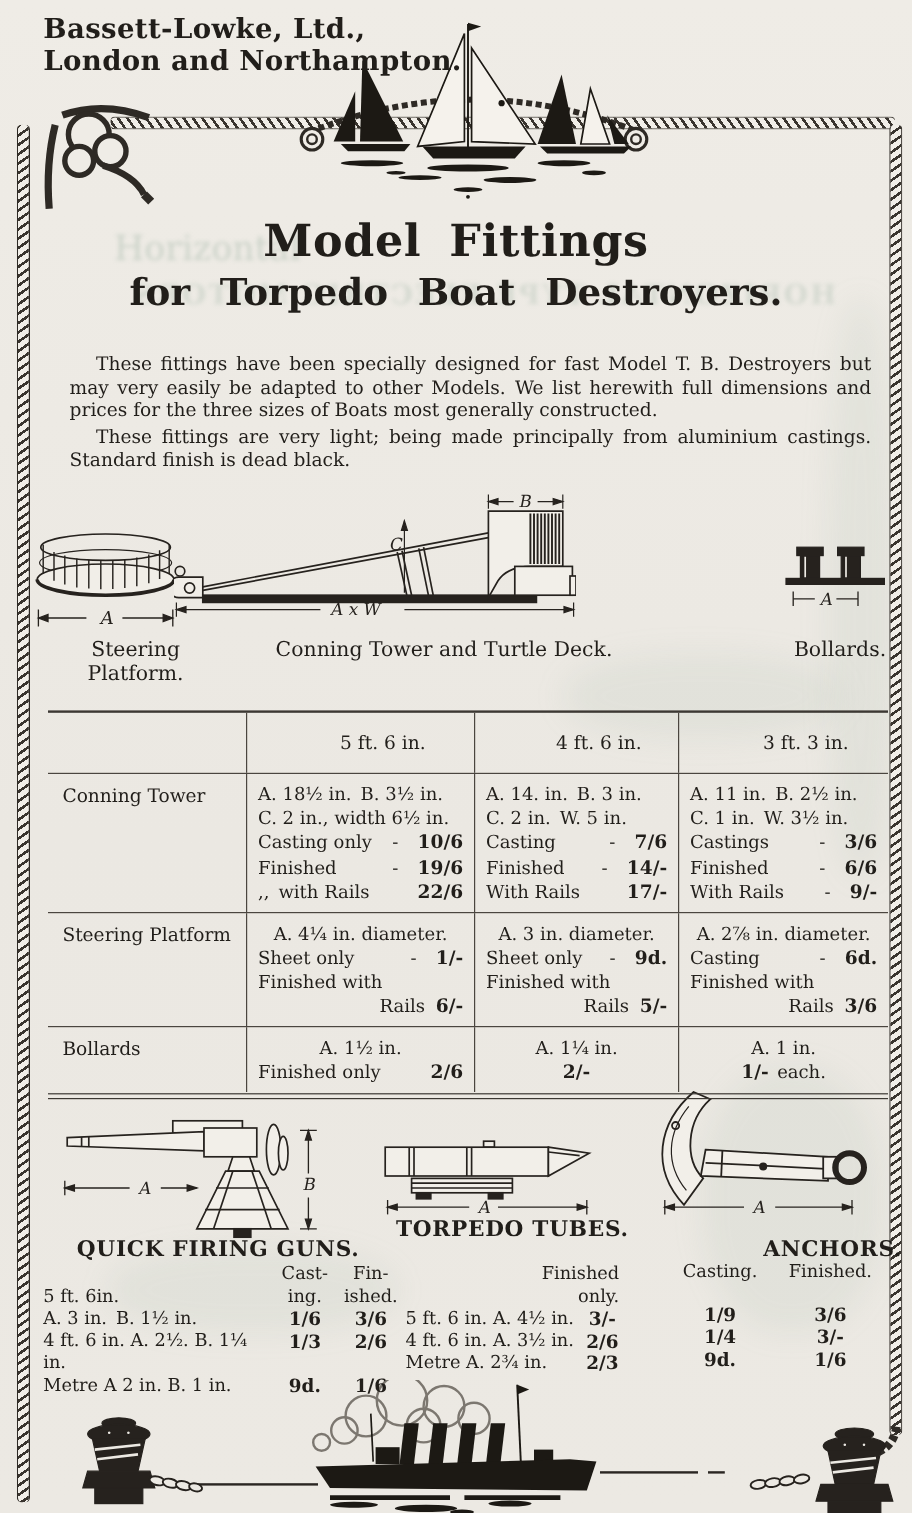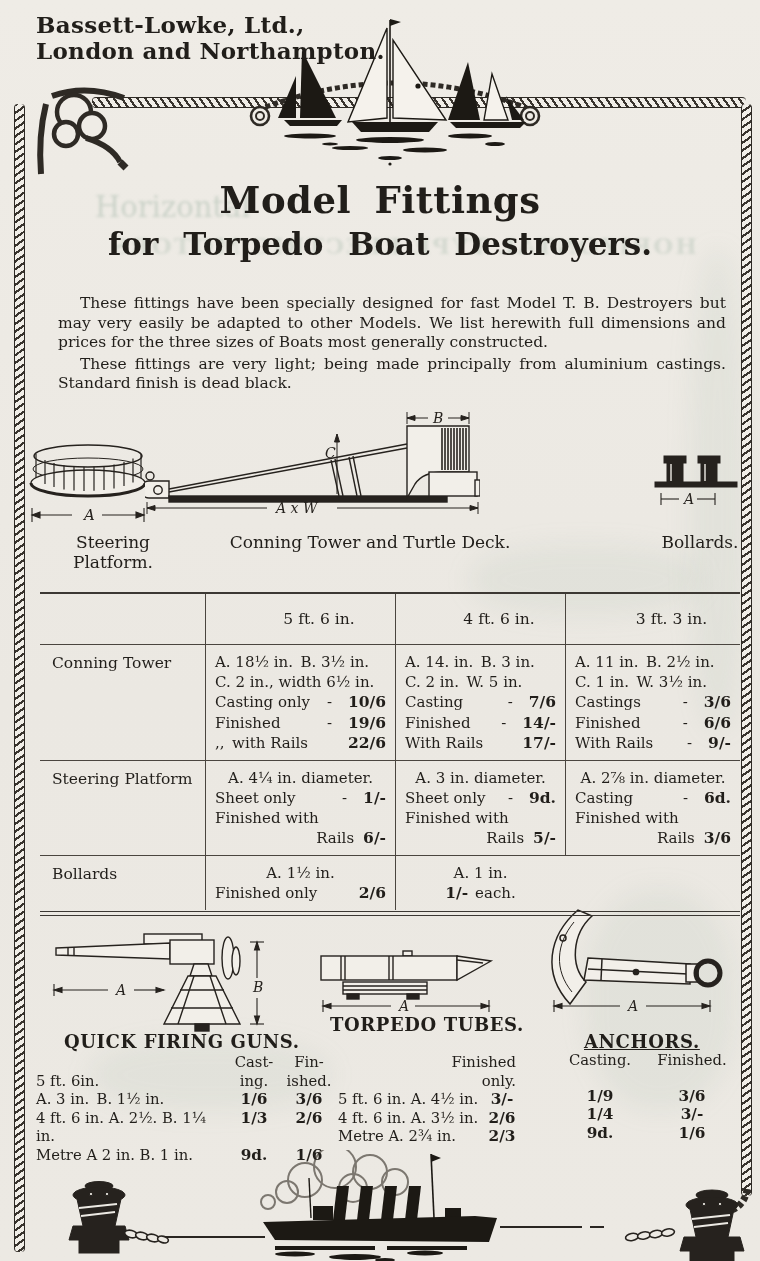--- a/index.html
+++ b/index.html
@@ -362,20 +362,26 @@
           <div class="tlabel">Bollards</div>
           <div class="tcell">
             <div class="cl ctr">A. 1½ in.</div>
             <div class="cl pl">
               <span class="t">Finished only</span>
               <span class="sp"></span>
               <span class="p">2/6</span>
             </div>
           </div>
           <div class="tcell">
+            <div class="cl ctr">A. 1¼ in.</div>
+            <div class="cl pl cflex">
+              <span class="p">2/-</span>
+            </div>
+          </div>
+          <div class="tcell">
             <div class="cl ctr">A. 1 in.</div>
             <div class="cl pl cflex">
               <span class="p">1/-</span>
               <span class="t">each.</span>
             </div>
           </div>
         </div>
       </div>
     <div class="dblrule"></div>
   </div>
@@ -459,21 +465,21 @@
       <line x1="14" y1="98" x2="80" y2="98"></line>
         <line x1="106" y1="98" x2="170" y2="98"></line>
       <polygon points="14,98 22,95.5 22,100.5" fill="#26221e"></polygon>
         <polygon points="170,98 162,95.5 162,100.5" fill="#26221e"></polygon>
     </g>
     <text x="88" y="103" font-size="14" font-style="italic" fill="#26221e">A</text>
   </svg>
 
   <div class="bigcap" style="left:330px;top:1014px;">TORPEDO TUBES.</div>
   <div class="bigcap" style="left:64px;top:1031px;">QUICK FIRING GUNS.</div>
-  <div class="bigcap" style="left:584px;top:1031px;text-decoration:underline;">ANCHORS.</div>
+  <div class="bigcap" style="left:636px;top:1031px;">ANCHORS.</div>
 
   <div class="plist" style="left:36px;top:1053px;width:302px;">
     <div class="gl-row">
       <span></span>
       <span>Cast-</span>
       <span>Fin-</span>
     </div>
     <div id="guns-rows">
         <div class="gl-row">
           <span class="gdesc">5 ft. 6in.</span>

